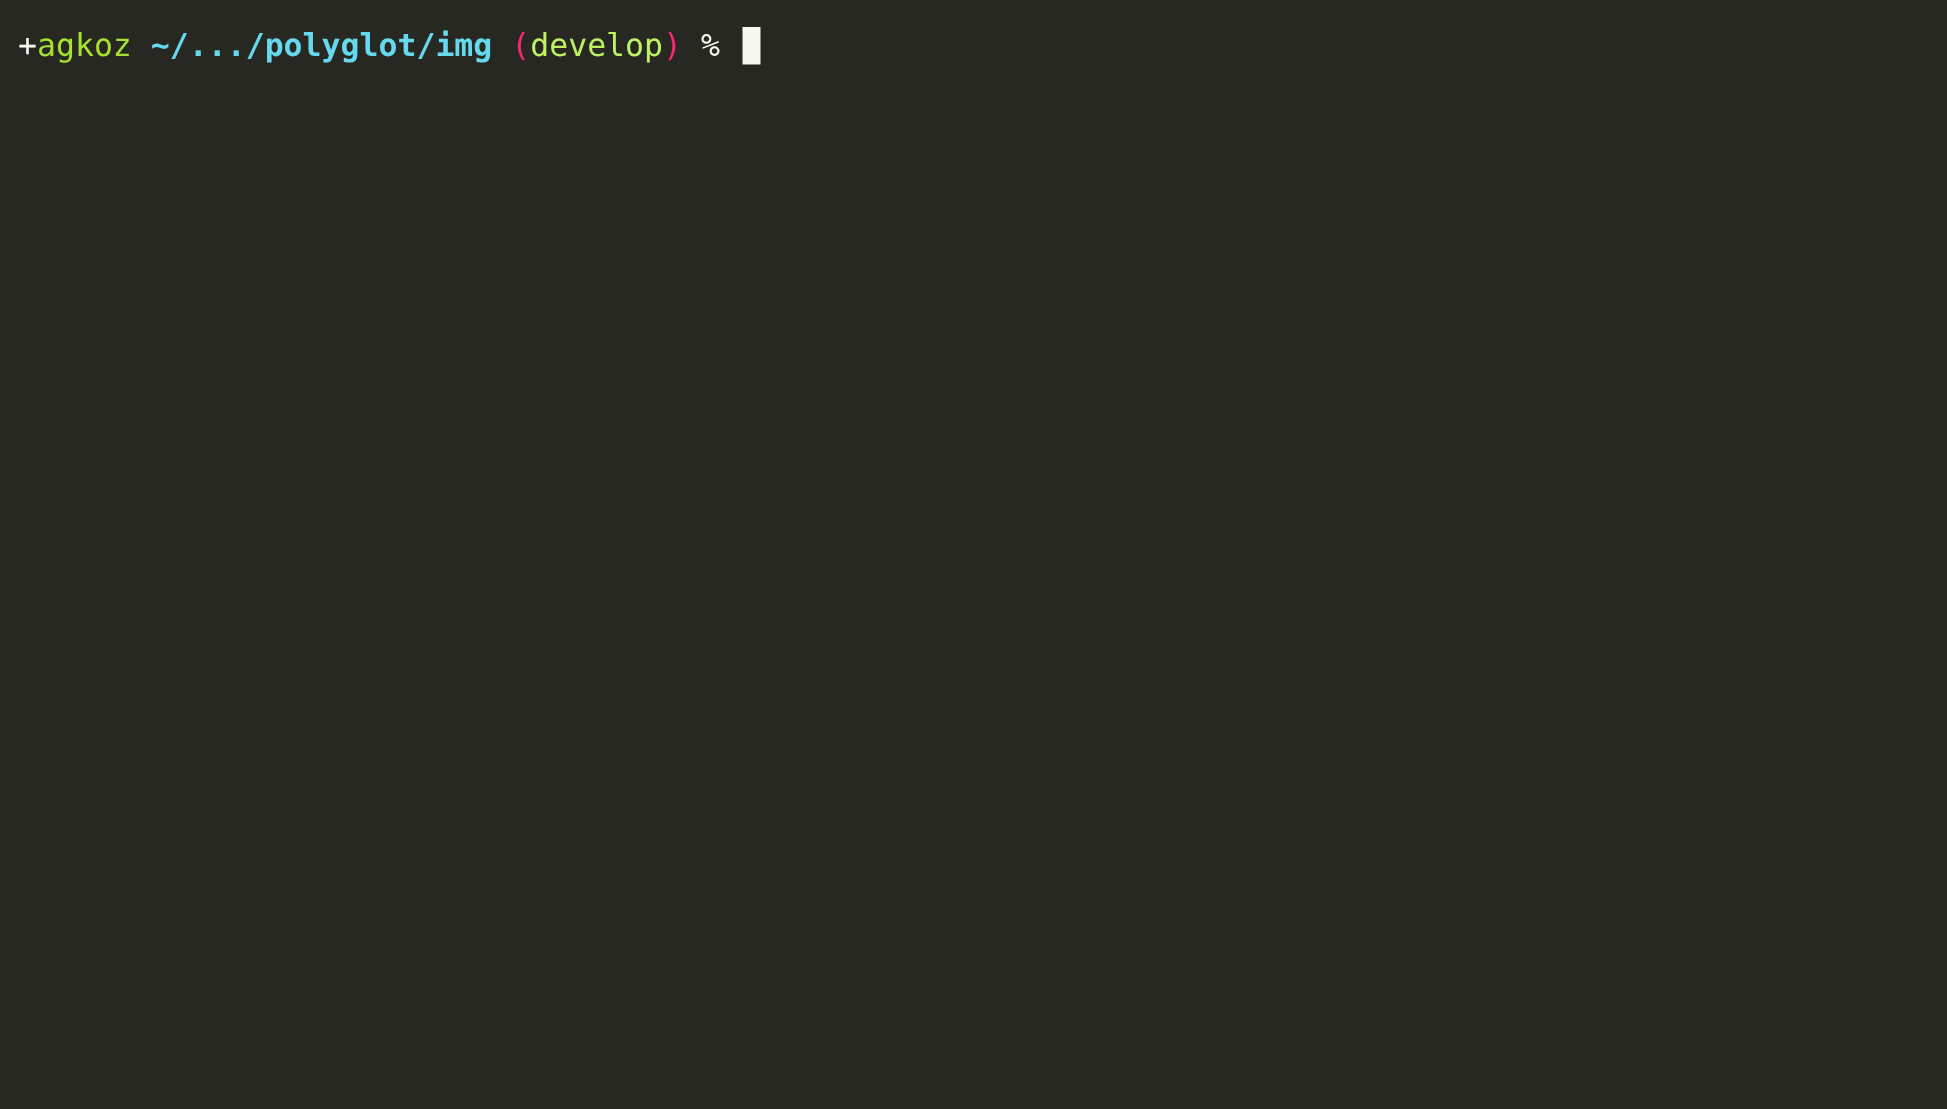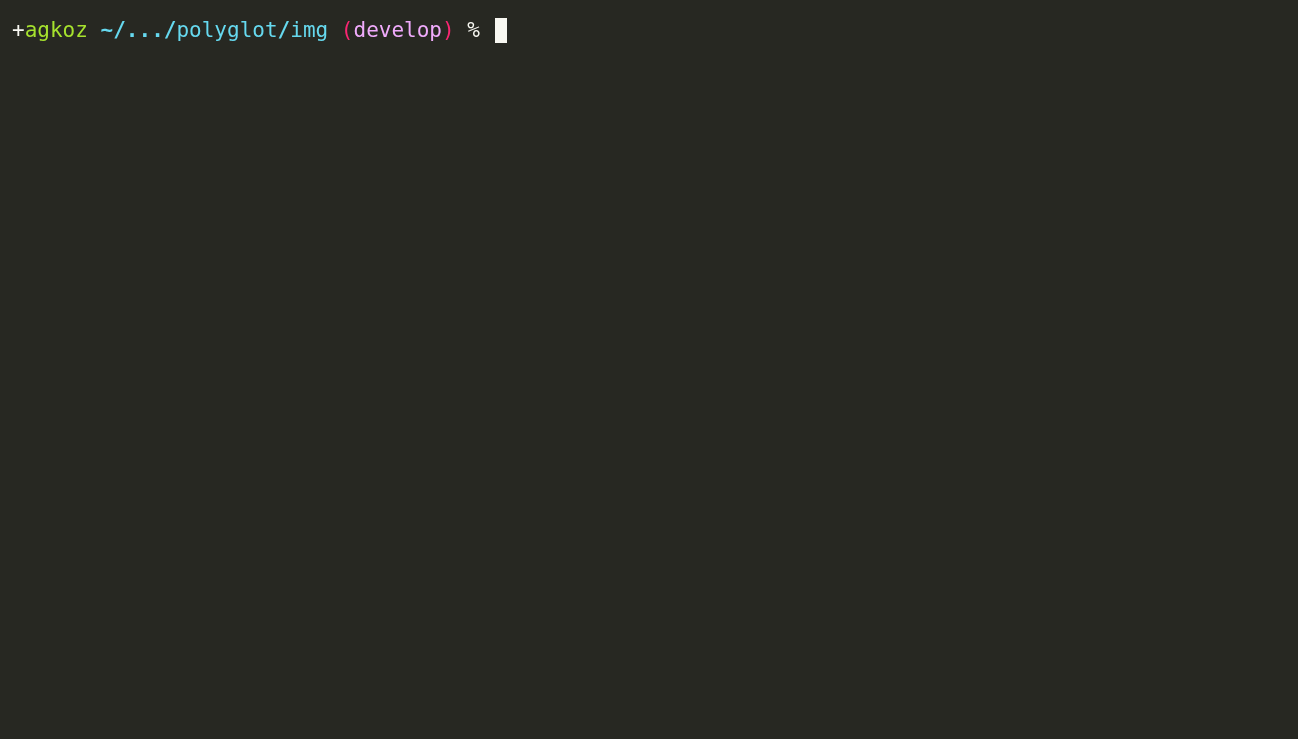--- a/index.html
+++ b/index.html
@@ -43,27 +43,27 @@
     .path-slash {
       color: #66d9ef;
       font-weight: bold;
     }
     .path-dots {
       color: #66d9ef;
       font-weight: bold;
     }
     .path-seg {
       color: #66d9ef;
-      font-weight: normal;
+      font-weight: bold;
     }
     .paren {
       color: #f92672;
     }
     .branch-name {
-      color: #f0abfc;
+      color: #bef264;
     }
     .percent {
       color: #f8f8f2;
     }
     .cursor {
       display: inline-block;
       width: 12px;
       height: 25px;
       background-color: #f8f8f2;
       vertical-align: middle;

